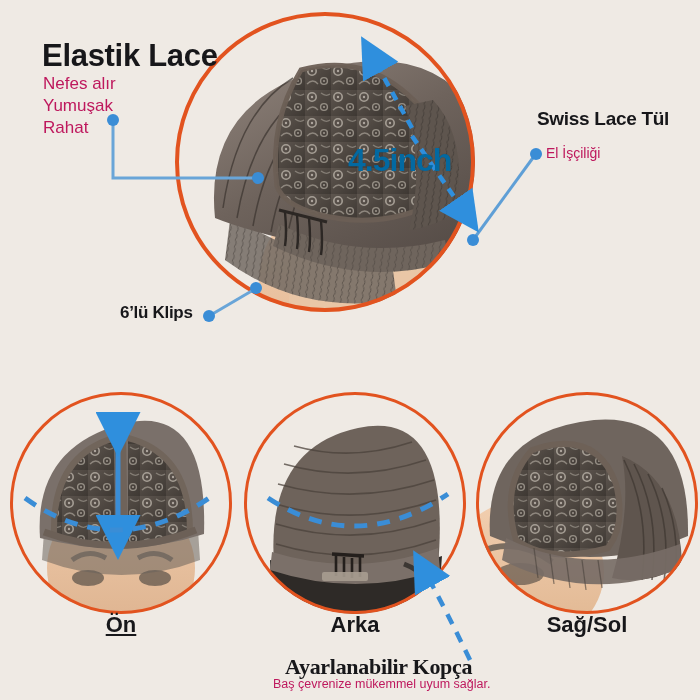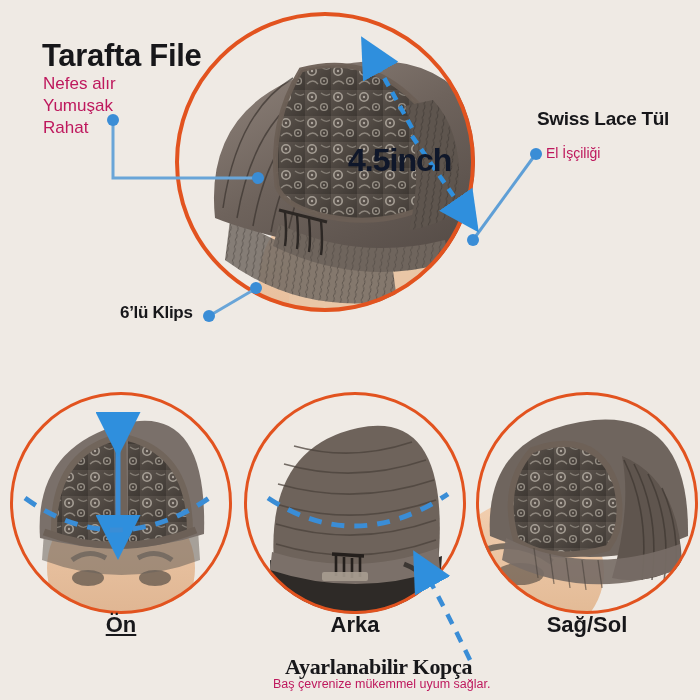--- a/index.html
+++ b/index.html
@@ -53,21 +53,21 @@
   .caption-big {
     position: absolute;
     font-weight: bold;
     color: #17171A;
     text-align: center;
     white-space: nowrap;
   }
   .measure {
     position: absolute;
     font-weight: bold;
-    color: #0f172a;
+    color: #0369a1;
     letter-spacing: -1px;
     white-space: nowrap;
     text-shadow: 0 0 1px rgba(0,0,0,.2);
   }
 </style>
 </head>
 <body>
 
 <div id="page">
 
@@ -306,21 +306,21 @@
 
     <g>
       <path d="M268 498 q88 58 180 -4" stroke="#3A8DD6" stroke-width="5" stroke-dasharray="13 10" fill="none"></path>
     </g>
 
     <g>
       <path d="M470 660 q-24 -50 -46 -90" stroke="#3A8DD6" stroke-width="4.5" stroke-dasharray="11 9" fill="none" marker-end="url(#blueArrow)"></path>
     </g>
   </svg>
 
-  <div class="heading" style="left:42px; top:38px; font-size:31px;">Tarafta File</div>
+  <div class="heading" style="left:42px; top:38px; font-size:31px;">Elastik Lace</div>
   <div class="subline" style="left:43px; top:74px; font-size:17px;">Nefes alır</div>
   <div class="subline" style="left:43px; top:96px; font-size:17px;">Yumuşak</div>
   <div class="subline" style="left:43px; top:118px; font-size:17px;">Rahat</div>
 
   <div class="heading" style="left:537px; top:108px; font-size:19px;">Swiss Lace Tül</div>
   <div class="subline" style="left:546px; top:145px; font-size:14px;">El İşçiliği</div>
 
   <div class="measure" style="left:348px; top:142px; font-size:32px;">4.5inch</div>
 
   <div class="heading" style="left:120px; top:303px; font-size:17px;">6’lü Klips</div>

